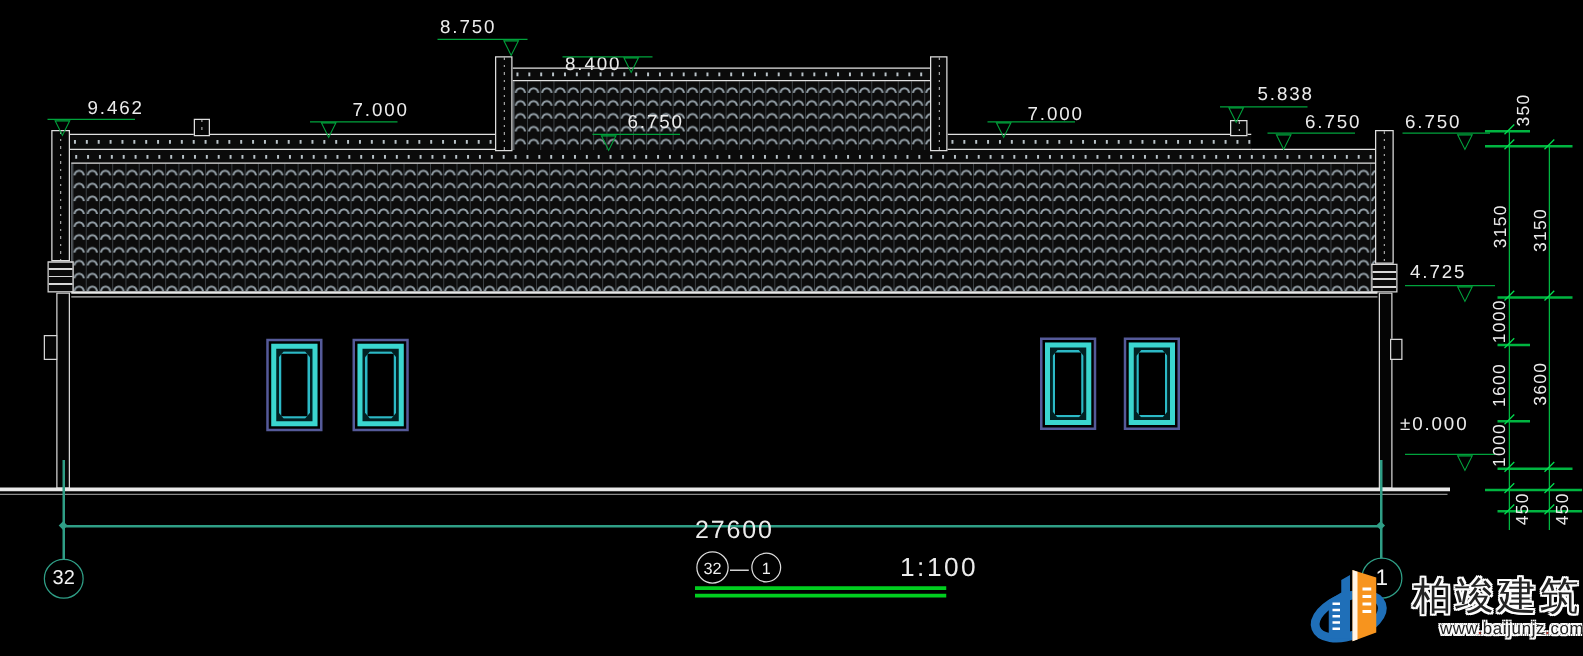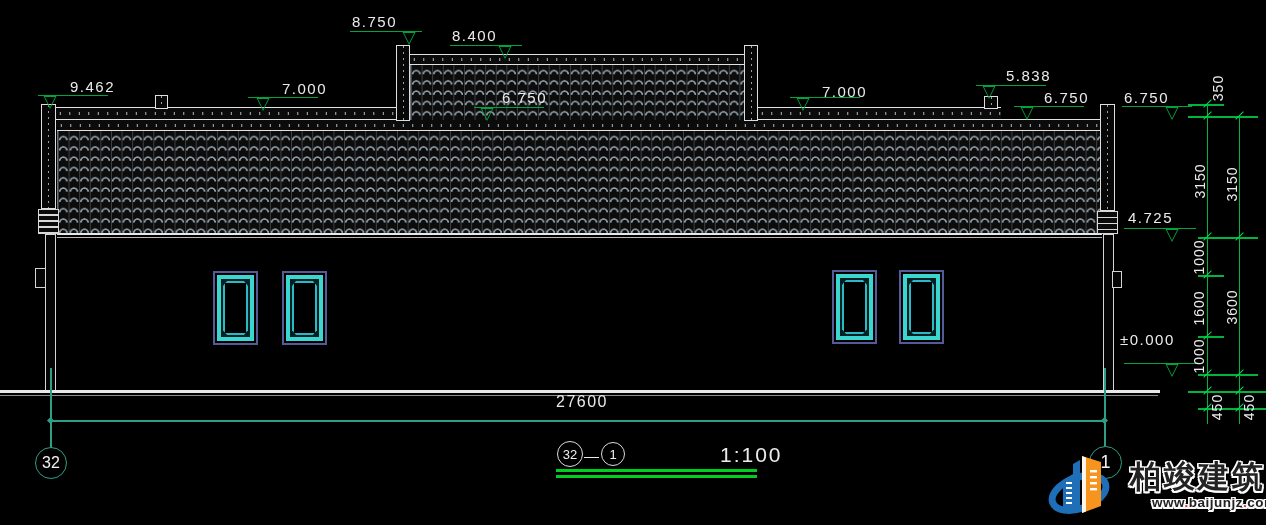--- a/index.html
+++ b/index.html
@@ -45,21 +45,21 @@
   
   .tline{position:absolute;background:#2f9e86}
   .dia{position:absolute;width:5px;height:5px;background:#2f9e86;transform:rotate(45deg)}
   .bubble{position:absolute;border:1.7px solid #2f9e86;border-radius:50%;color:#f2f2f2;
     display:flex;align-items:center;justify-content:center;background:#000}
   
   .tcirc{position:absolute;border:1.7px solid #dcdcdc;border-radius:50%;color:#f0f0f0;
     display:flex;align-items:center;justify-content:center}
   .uline{position:absolute;height:3px;background:#00cf1f}
   
-  .outline-dark{color:#232323;font-weight:bold;
+  .outline-dark{color:#232323;font-weight:normal;
     text-shadow:-1.5px -1.5px 0 #fdfdfd,1.5px -1.5px 0 #fdfdfd,-1.5px 1.5px 0 #fdfdfd,1.5px 1.5px 0 #fdfdfd,
                 0 -1.5px 0 #fdfdfd,0 1.5px 0 #fdfdfd,-1.5px 0 0 #fdfdfd,1.5px 0 0 #fdfdfd}
   .url-dot{color:#d8372a !important}
 </style>
 </head>
 <body>
 
 <div id="stage">
 
   <div class="tiles" style="left:57px;top:130px;width:1045px;height:103px"></div>
@@ -108,21 +108,21 @@
       </div>
     </div>
 
   <div class="wline" style="left:0;top:390px;width:1160px;height:2.5px"></div>
   <div class="wline" style="left:0;top:395px;width:1158px;height:1px;background:#8d8d8d"></div>
 
   <span class="lab" style="left:352px;top:14px">8.750</span>
   <div class="bar" style="left:350px;top:31px;width:72px"></div>
   <span class="tri" style="left:399px;top:31px">▽</span>
 
-  <span class="lab" style="left:452px;top:28px">8.400</span>
+  <span class="lab" style="left:452px;top:44px">8.400</span>
   <div class="bar" style="left:450px;top:45px;width:72px"></div>
   <span class="tri" style="left:495px;top:45px">▽</span>
 
   <span class="lab" style="left:70px;top:79px">9.462</span>
   <div class="bar" style="left:38px;top:95px;width:70px"></div>
   <span class="tri" style="left:40px;top:95px">▽</span>
 
   <span class="lab" style="left:282px;top:81px">7.000</span>
   <div class="bar" style="left:248px;top:97px;width:70px"></div>
   <span class="tri" style="left:253px;top:97px">▽</span>
@@ -188,21 +188,21 @@
   <span class="rot" style="left:1202px;top:298px">3600</span>
   <span class="rot" style="left:1169px;top:347px">1000</span>
   <span class="rot" style="left:1187px;top:398px">450</span>
   <span class="rot" style="left:1219px;top:398px">450</span>
 
   <div class="tline" style="left:50px;top:368px;width:1.5px;height:80px"></div>
   <div class="tline" style="left:1104px;top:368px;width:1.5px;height:79px"></div>
   <div class="tline" style="left:51px;top:420px;width:1054px;height:1.5px"></div>
   <div class="dia" style="left:48px;top:418px"></div>
   <div class="dia" style="left:1102px;top:418px"></div>
-  <span class="lab" style="left:556px;top:394px;font-size:16px">27600</span>
+  <span class="lab" style="left:556px;top:417px;font-size:20px">27600</span>
   <div class="bubble" style="left:35px;top:447px;width:32px;height:32px;font-size:16px">
     <span>32</span>
   </div>
   <div class="bubble" style="left:1089px;top:446px;width:33px;height:33px;font-size:18px">
     <span>1</span>
   </div>
 
   <div class="tcirc" style="left:557px;top:441px;width:26px;height:26px;font-size:13px">
     <span>32</span>
   </div>

